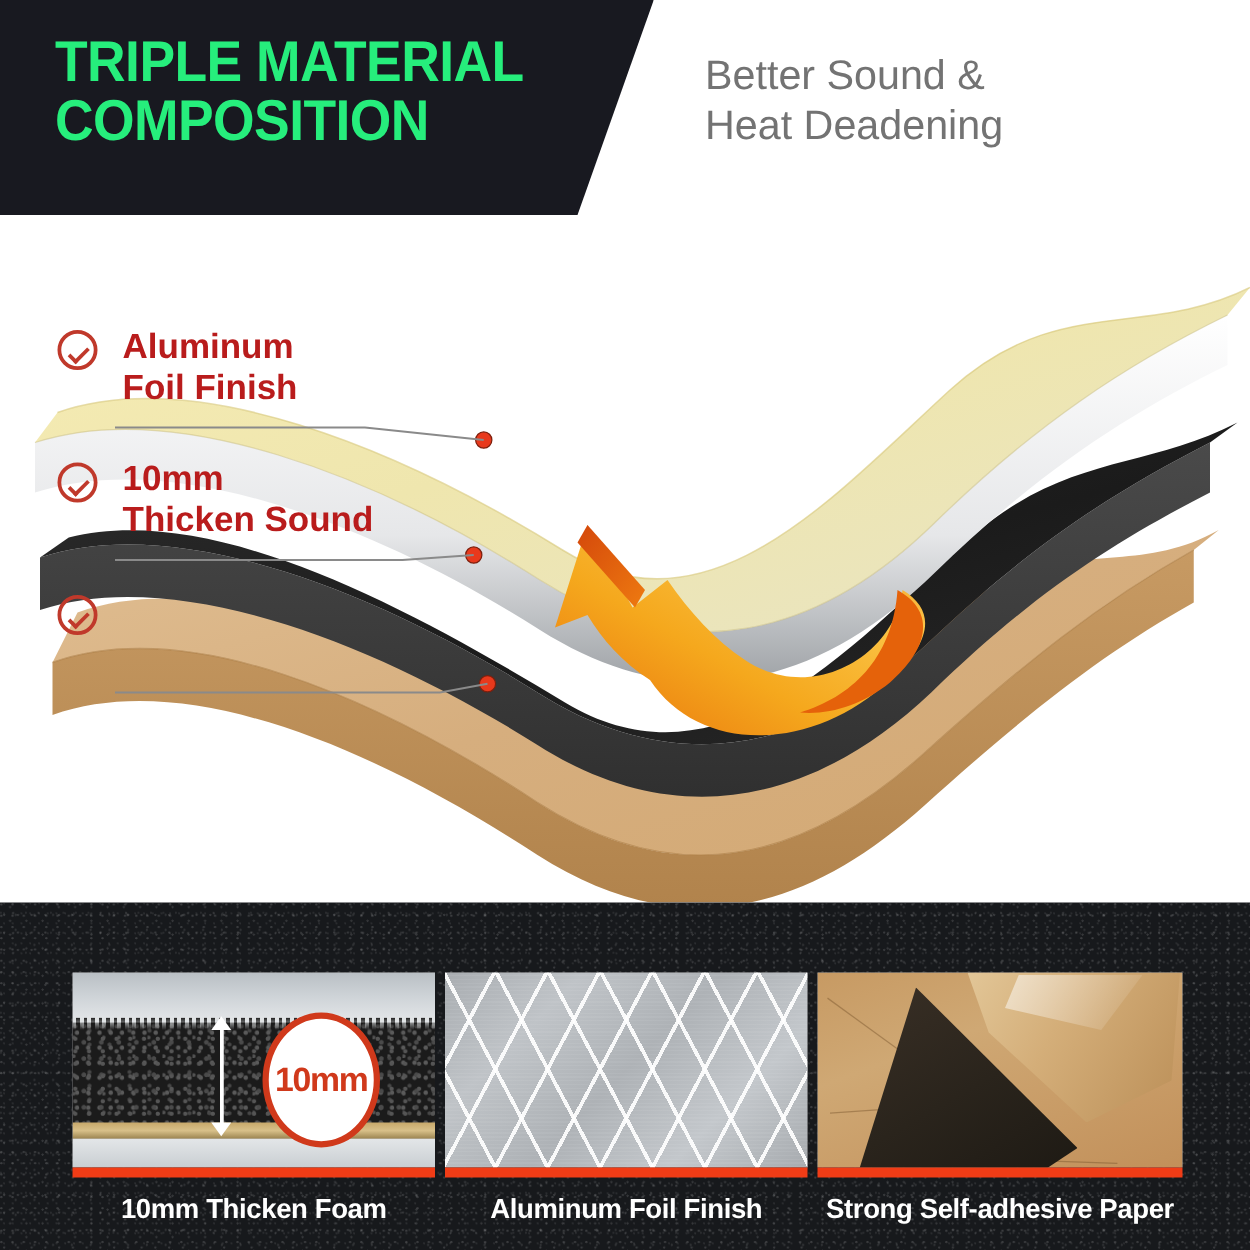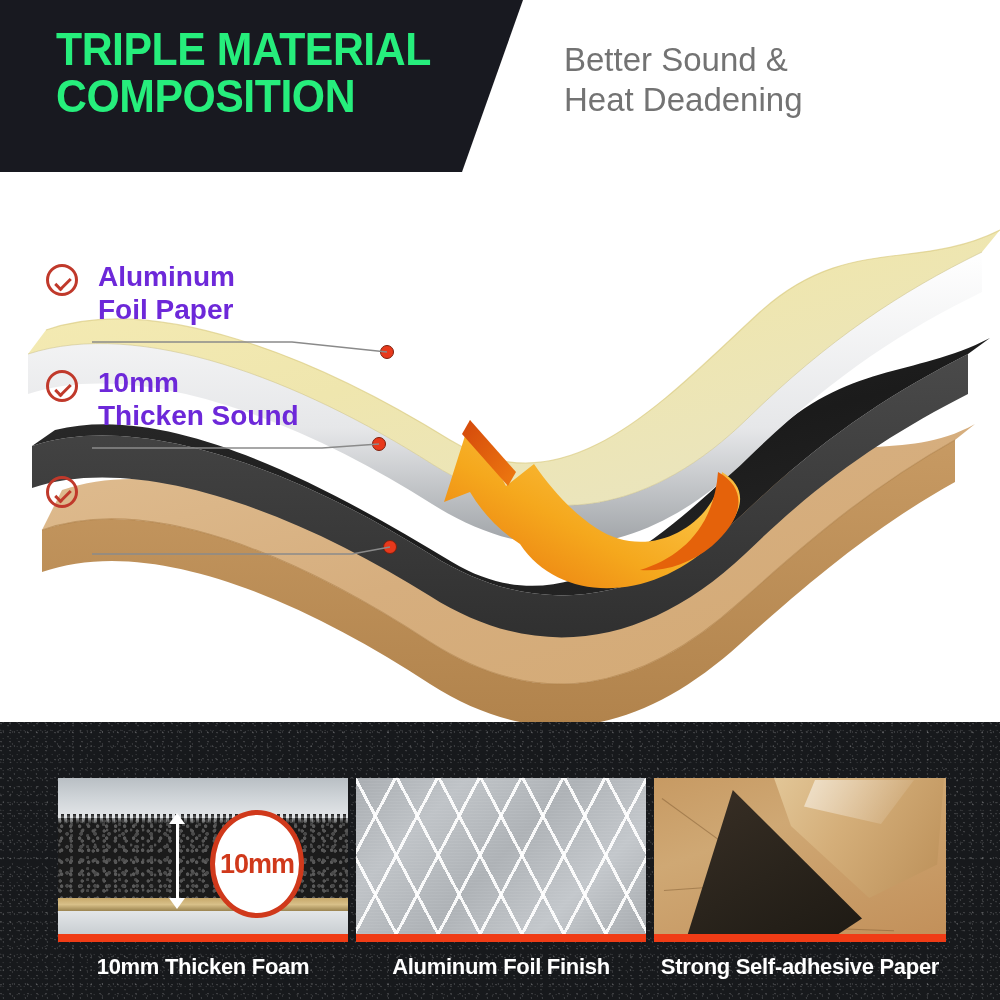--- a/index.html
+++ b/index.html
@@ -5,42 +5,42 @@
   html,body{margin:0;padding:0;background:#fff;}
   body{width:1000px;height:1000px;overflow:hidden;
        font-family:"Liberation Sans","DejaVu Sans",sans-serif;}
   #page{position:relative;width:1000px;height:1000px;background:#ffffff;overflow:hidden;}
 
   
   .header-band{position:absolute;left:0;top:0;width:1000px;height:172px;background:#ffffff;}
   .header-dark{position:absolute;left:0;top:0;width:560px;height:172px;background:#181920;
      -webkit-clip-path:polygon(0 0,523px 0,462px 172px,0 172px);
      clip-path:polygon(0 0,523px 0,462px 172px,0 172px);}
-  .title-block{position:absolute;left:44px;top:26px;width:450px;margin-left:12px;}
+  .title-block{position:absolute;left:44px;top:26px;width:450px;}
   .title-line{color:#26EE7C;font-weight:bold;font-size:46px;line-height:47px;
      letter-spacing:-0.5px;font-family:"Liberation Sans",sans-serif;
      transform:scaleX(0.93);transform-origin:left center;white-space:nowrap;}
   .subtitle-block{position:absolute;left:564px;top:40px;width:420px;}
   .subtitle-line{color:#737373;font-size:33px;line-height:40px;font-weight:400;white-space:nowrap;}
 
   
   .mid{position:absolute;left:0;top:172px;width:1000px;height:550px;background:#ffffff;overflow:hidden;}
 
   
   .bullets{position:absolute;left:46px;top:88px;width:330px;}
   .bullet{position:relative;margin-bottom:0;}
   .b1{position:absolute;top:0px;left:0;}
   .b2{position:absolute;top:106px;left:0;}
   .b3{position:absolute;top:212px;left:0;}
   .chk{position:absolute;left:0;top:4px;width:32px;height:32px;border:3px solid #C0392B;
        border-radius:50%;box-sizing:border-box;}
   .chk:after{content:"";position:absolute;left:6px;top:11px;width:13px;height:6px;
        border-left:3px solid #C0392B;border-bottom:3px solid #C0392B;
        transform:rotate(-45deg);}
-  .btxt{margin-left:52px;color:#6d28d9;font-weight:bold;font-size:28px;line-height:33px;}
+  .btxt{margin-left:52px;color:#b91c1c;font-weight:bold;font-size:28px;line-height:33px;}
 
   
   .conn{position:absolute;left:0;top:0;width:1000px;height:550px;pointer-events:none;}
 
   
   .stack{position:absolute;left:0;top:0;width:1000px;height:550px;}
 
   
   .bottom{position:absolute;left:0;top:722px;width:1000px;height:278px;
      background:#17191C;overflow:hidden;}
@@ -255,21 +255,21 @@
       <polyline points="92,170 292,170 387,180" fill="none" stroke="#8A8A8A" stroke-width="1.6"></polyline>
       <polyline points="92,276 322,276 379,272" fill="none" stroke="#8A8A8A" stroke-width="1.6"></polyline>
       <polyline points="92,382 352,382 390,375" fill="none" stroke="#8A8A8A" stroke-width="1.6"></polyline>
     </svg>
 
     <div class="bullets">
       <div class="bullet b1">
         <span class="chk"></span>
         <div class="btxt">
           <div>Aluminum</div>
-          <div>Foil Paper</div>
+          <div>Foil Finish</div>
         </div>
       </div>
       <div class="bullet b2">
         <span class="chk"></span>
         <div class="btxt">
           <div>10mm</div>
           <div>Thicken Sound</div>
         </div>
       </div>
       <div class="bullet b3">

